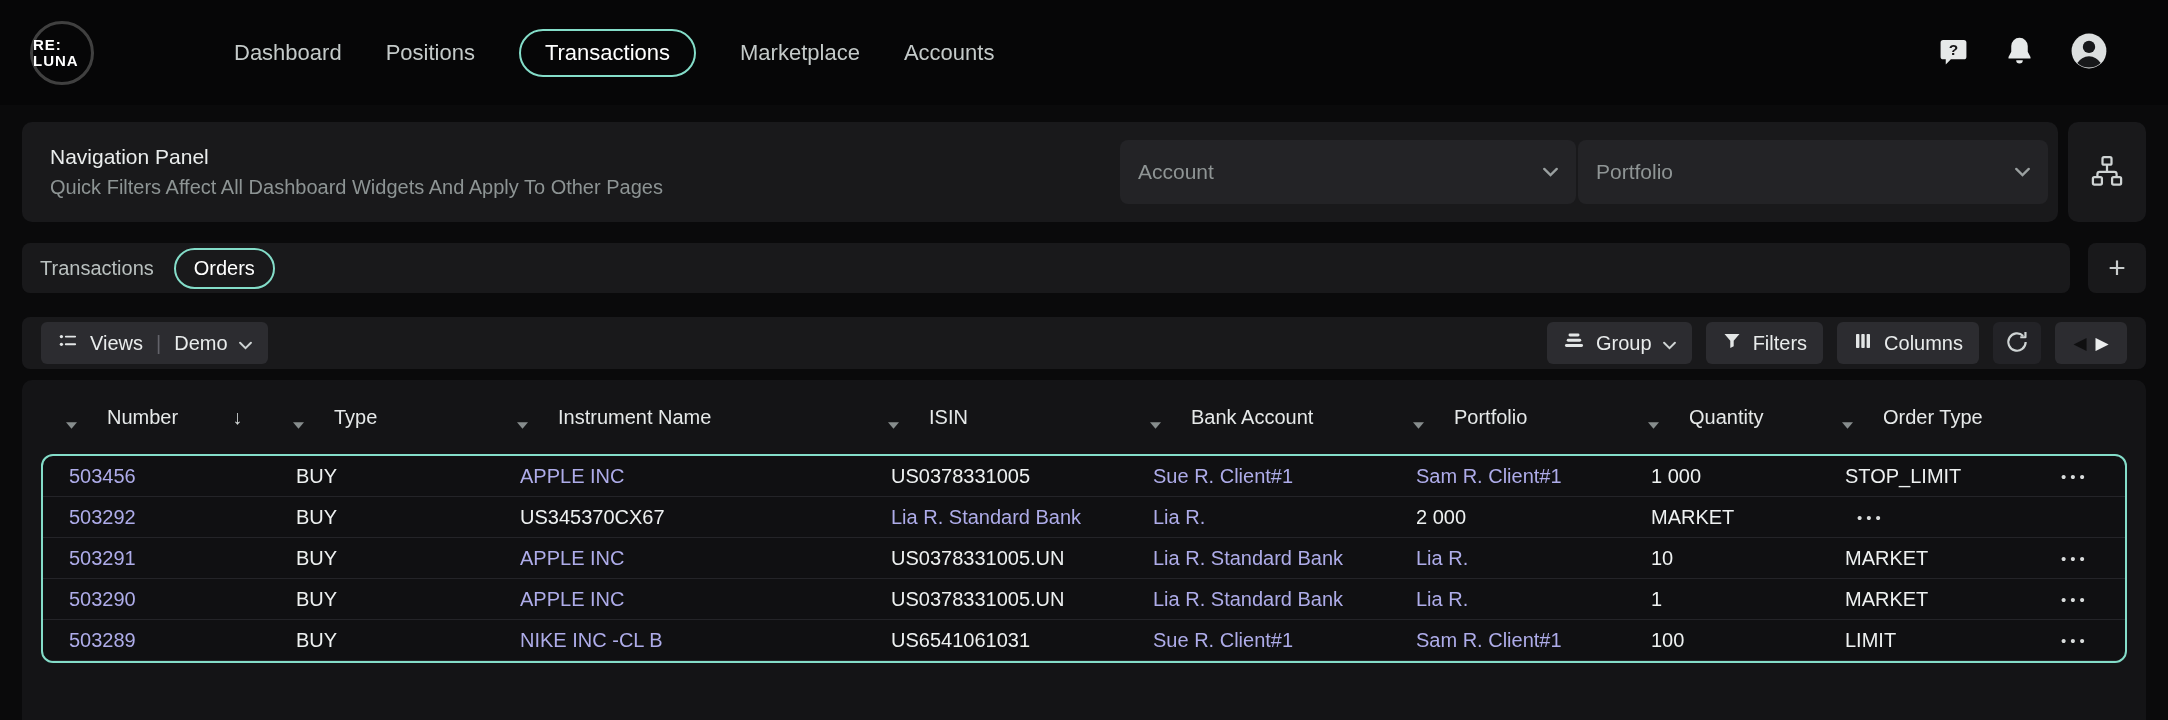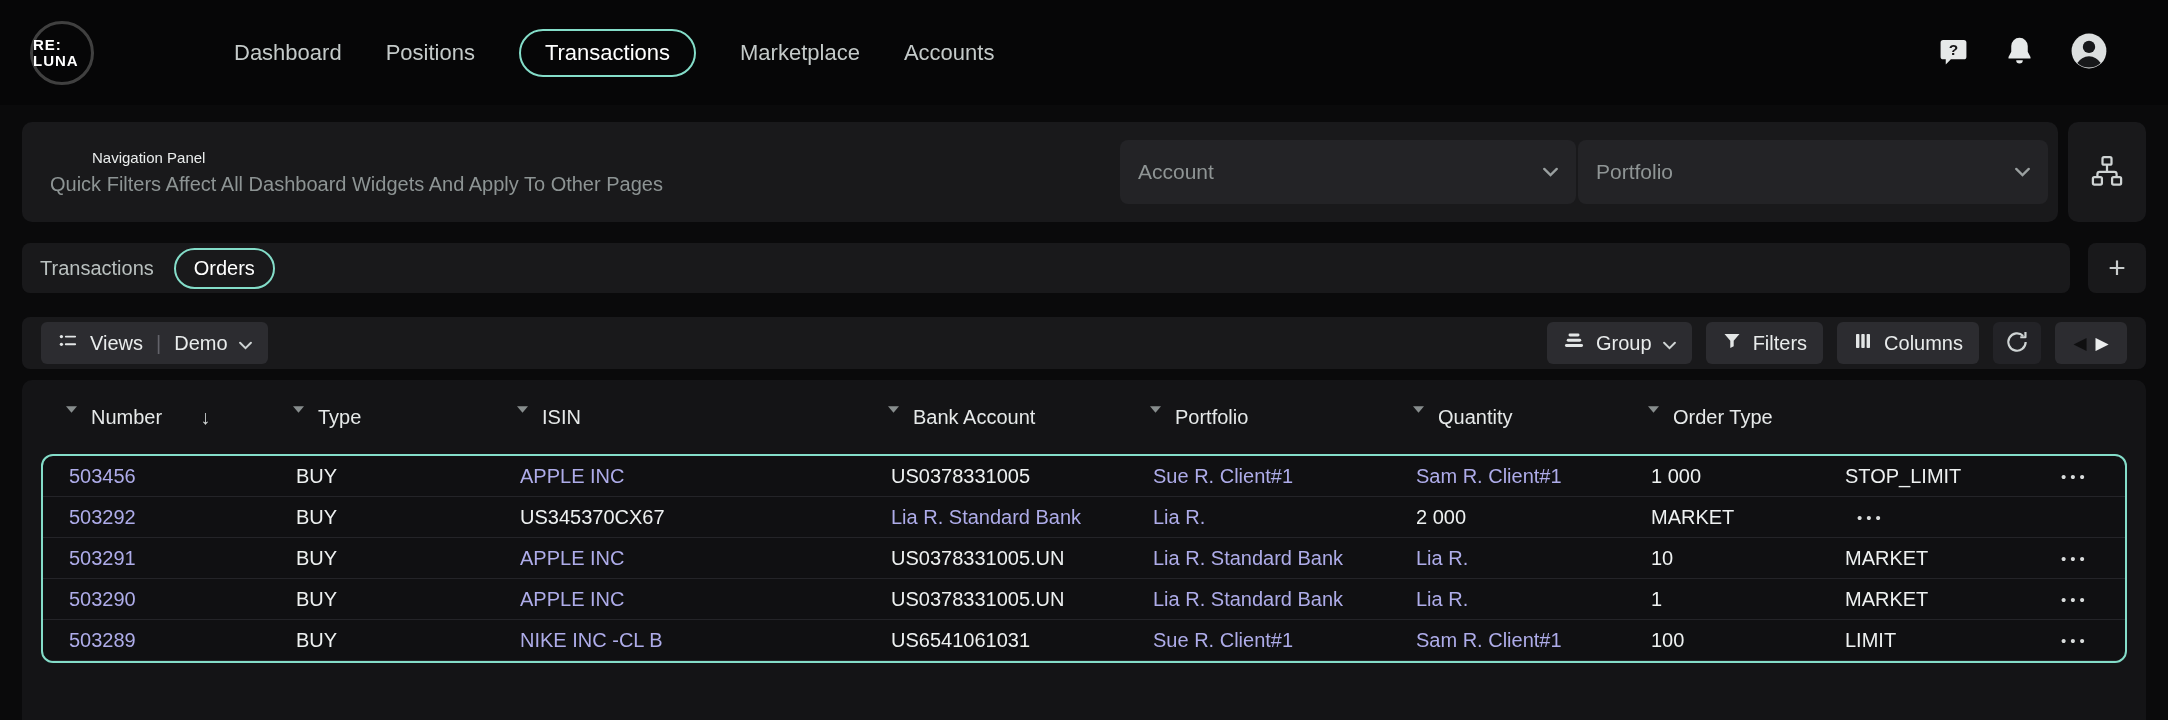--- a/index.html
+++ b/index.html
@@ -24,21 +24,21 @@
   .logo-circle span{font-size:15px;font-weight:bold;letter-spacing:1px;color:#fff;}
   .mainnav{display:flex;align-items:center;gap:44px;margin-left:140px;}
   .nav-item{font-size:22px;color:#c4cac9;cursor:pointer;padding:9px 0;white-space:nowrap;}
   .nav-item.active{color:#fff;border:2px solid var(--accent);border-radius:26px;padding:9px 24px;font-weight:500;}
   .topbar-right{margin-left:auto;display:flex;align-items:center;gap:34px;}
   .top-icon{display:flex;align-items:center;justify-content:center;cursor:pointer;background:none;border:none;}
 
   
   .panel-row{margin:17px 22px 0;display:flex;gap:10px;height:100px;}
   .panel-card{flex:1;background:var(--card);border-radius:10px;display:flex;align-items:center;padding:0 10px 0 28px;}
-  .panel-title{font-size:15px;color:#eaeded;margin-bottom:7px;margin-left:42px;}
+  .panel-title{font-size:21px;color:#eaeded;margin-bottom:7px;}
   .panel-subtitle{font-size:20px;color:var(--txt-dim);}
   .panel-filters{margin-left:auto;display:flex;gap:2px;}
   .dropdown{height:64px;background:var(--field);border-radius:8px;display:flex;align-items:center;justify-content:space-between;padding:0 18px;cursor:pointer;}
   .dropdown .dd-label{font-size:21px;color:#8f9595;}
   .dd-account{width:456px;}
   .dd-portfolio{width:470px;}
   .icon-card{width:78px;background:var(--card);border-radius:10px;display:flex;align-items:center;justify-content:center;cursor:pointer;border:none;}
 
   
   .tabs-row{margin:21px 22px 0;display:flex;gap:18px;height:50px;}
@@ -58,21 +58,21 @@
   .pager .prev{color:#0f0f10;}
   .pager .next{color:#eceeee;}
 
   
   .table-card{margin:11px 22px 0;background:var(--card2);border-radius:10px 10px 0 0;height:420px;}
   .export-row{height:58px;display:flex;align-items:center;justify-content:flex-end;gap:11px;padding:0 28px;}
   .export-btn{display:flex;align-items:center;gap:11px;background:none;border:none;color:#d3d7d7;font-size:20px;cursor:pointer;font-family:inherit;}
 
   .grid{display:grid;grid-template-columns:227px 224px 371px 262px 263px 235px 194px 204px minmax(0,1fr);align-items:center;}
   .thead{height:74px;padding-left:44px;color:#e6e9e9;font-size:20px;}
-  .hcell{display:flex;align-items:flex-start;gap:14px;cursor:pointer;}
+  .hcell{display:flex;align-items:flex-end;gap:30px;cursor:pointer;}
   .hcaret{display:flex;align-items:center;}
   .hsort{margin-left:24px;color:#d0d4d4;font-size:20px;}
 
   .tbody-wrap{margin:0 19px;border:2px solid var(--accent);border-radius:12px;background:#101012;overflow:hidden;}
   .trow{padding-left:26px;height:41px;font-size:20px;border-bottom:1px solid var(--rowline);cursor:default;}
   .cell{white-space:nowrap;overflow:hidden;text-overflow:ellipsis;padding-right:14px;}
   .cell.link{color:var(--link);cursor:pointer;}
   .cell.plain{color:#eef1f1;}
   .cell.actions{color:#d9dcdc;font-size:15px;letter-spacing:4px;padding-left:12px;cursor:pointer;overflow:visible;}
 </style>
@@ -254,20 +254,28 @@
             </svg>
           </span>
           <span>Type</span>
         </div>
         <div class="hcell">
           <span class="hcaret">
             <svg viewBox="0 0 10 6" width="11" height="7" aria-hidden="true">
               <path d="M0 0h10L5 6z" fill="#878d8d"></path>
             </svg>
           </span>
+          <span>Instrument Name</span>
+        </div>
+        <div class="hcell">
+          <span class="hcaret">
+            <svg viewBox="0 0 10 6" width="11" height="7" aria-hidden="true">
+              <path d="M0 0h10L5 6z" fill="#878d8d"></path>
+            </svg>
+          </span>
           <span>ISIN</span>
         </div>
         <div class="hcell">
           <span class="hcaret">
             <svg viewBox="0 0 10 6" width="11" height="7" aria-hidden="true">
               <path d="M0 0h10L5 6z" fill="#878d8d"></path>
             </svg>
           </span>
           <span>Bank Account</span>
         </div>

